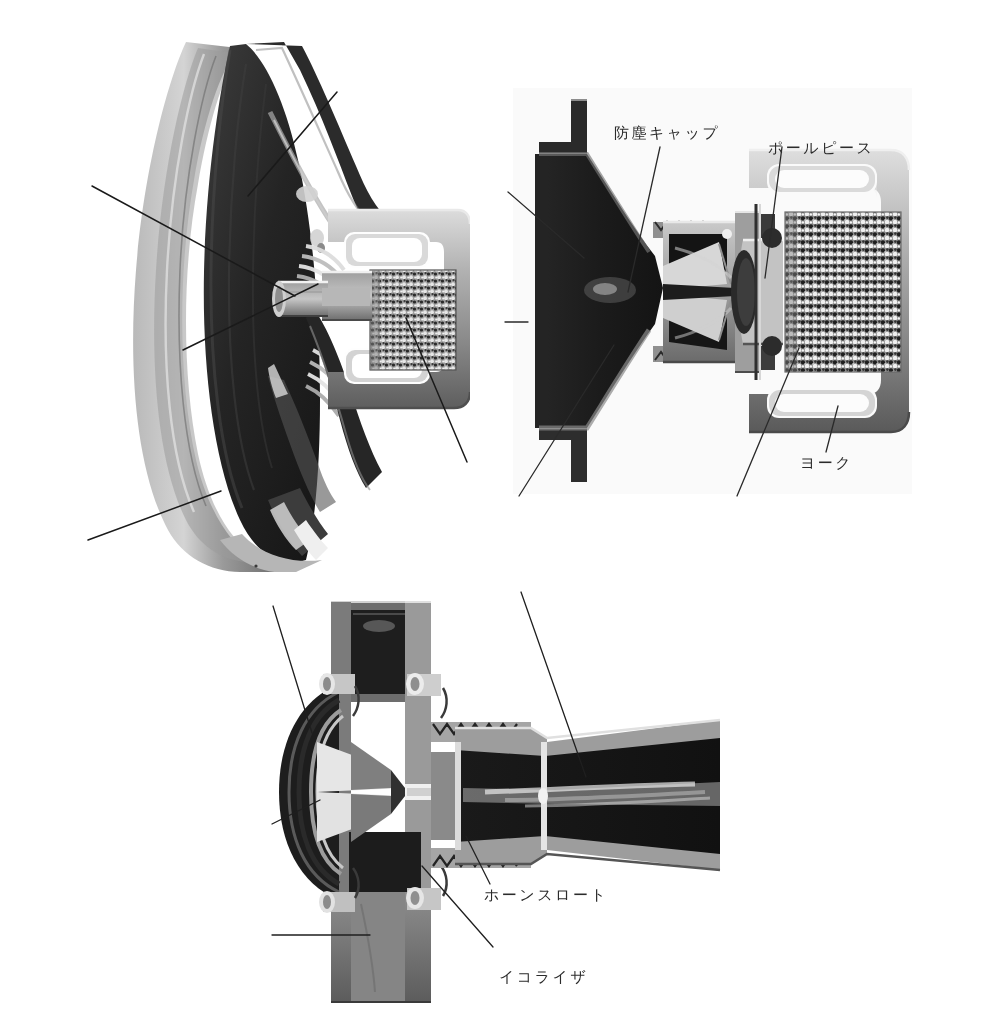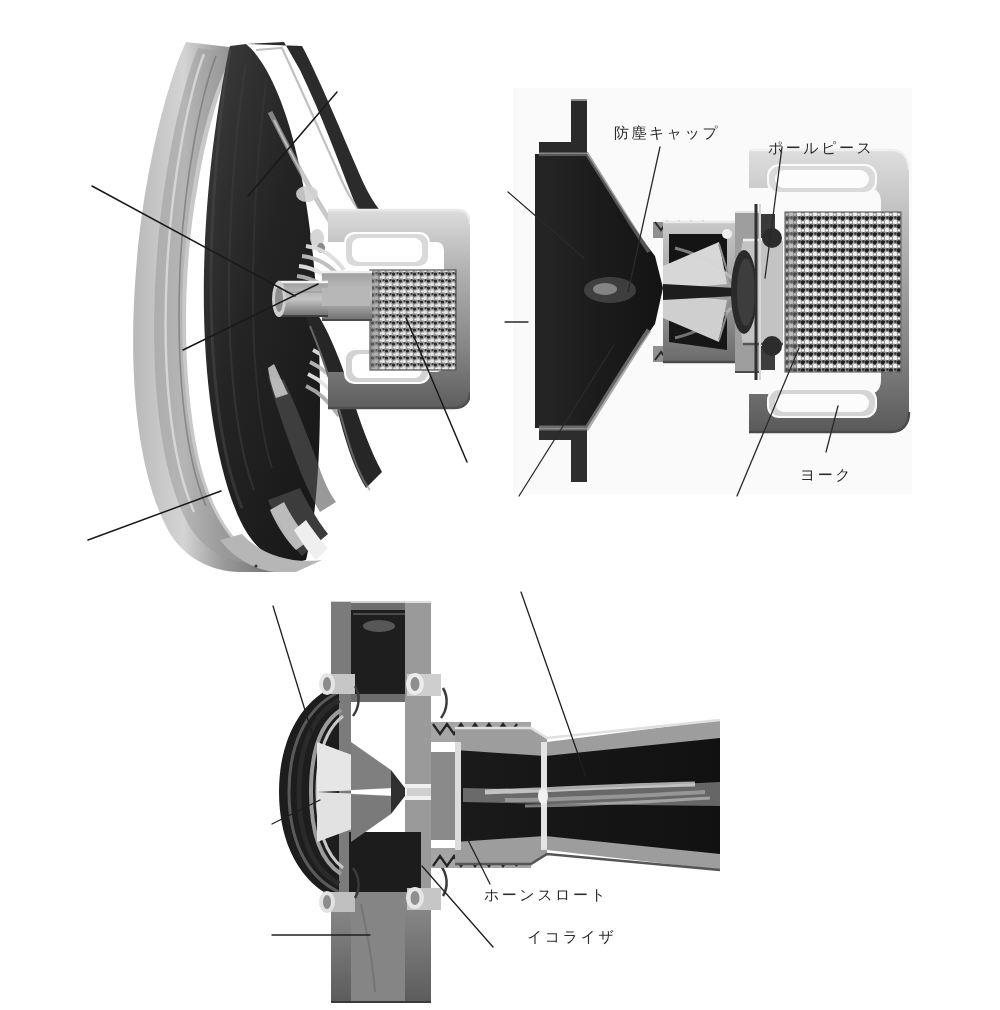--- a/index.html
+++ b/index.html
@@ -422,19 +422,19 @@
       <line x1="272" y1="935" x2="370" y2="935"></line>
       <line x1="490" y1="884" x2="466" y2="836"></line>
       <line x1="493" y1="947" x2="422" y2="866"></line>
     </g>
   </svg>
 
   <div class="label" style="left:614px;top:126px;">防塵キャップ</div>
 
   <div class="label" style="left:768px;top:141px;">ポールピース</div>
 
-  <div class="label" style="left:800px;top:468px;">ヨーク</div>
+  <div class="label" style="left:800px;top:456px;">ヨーク</div>
 
   <div class="label" style="left:484px;top:888px;">ホーンスロート</div>
 
-  <div class="label" style="left:499px;top:930px;margin-left:28px;">イコライザ</div>
+  <div class="label" style="left:499px;top:970px;">イコライザ</div>
 
 </div>
 
 </body></html>

